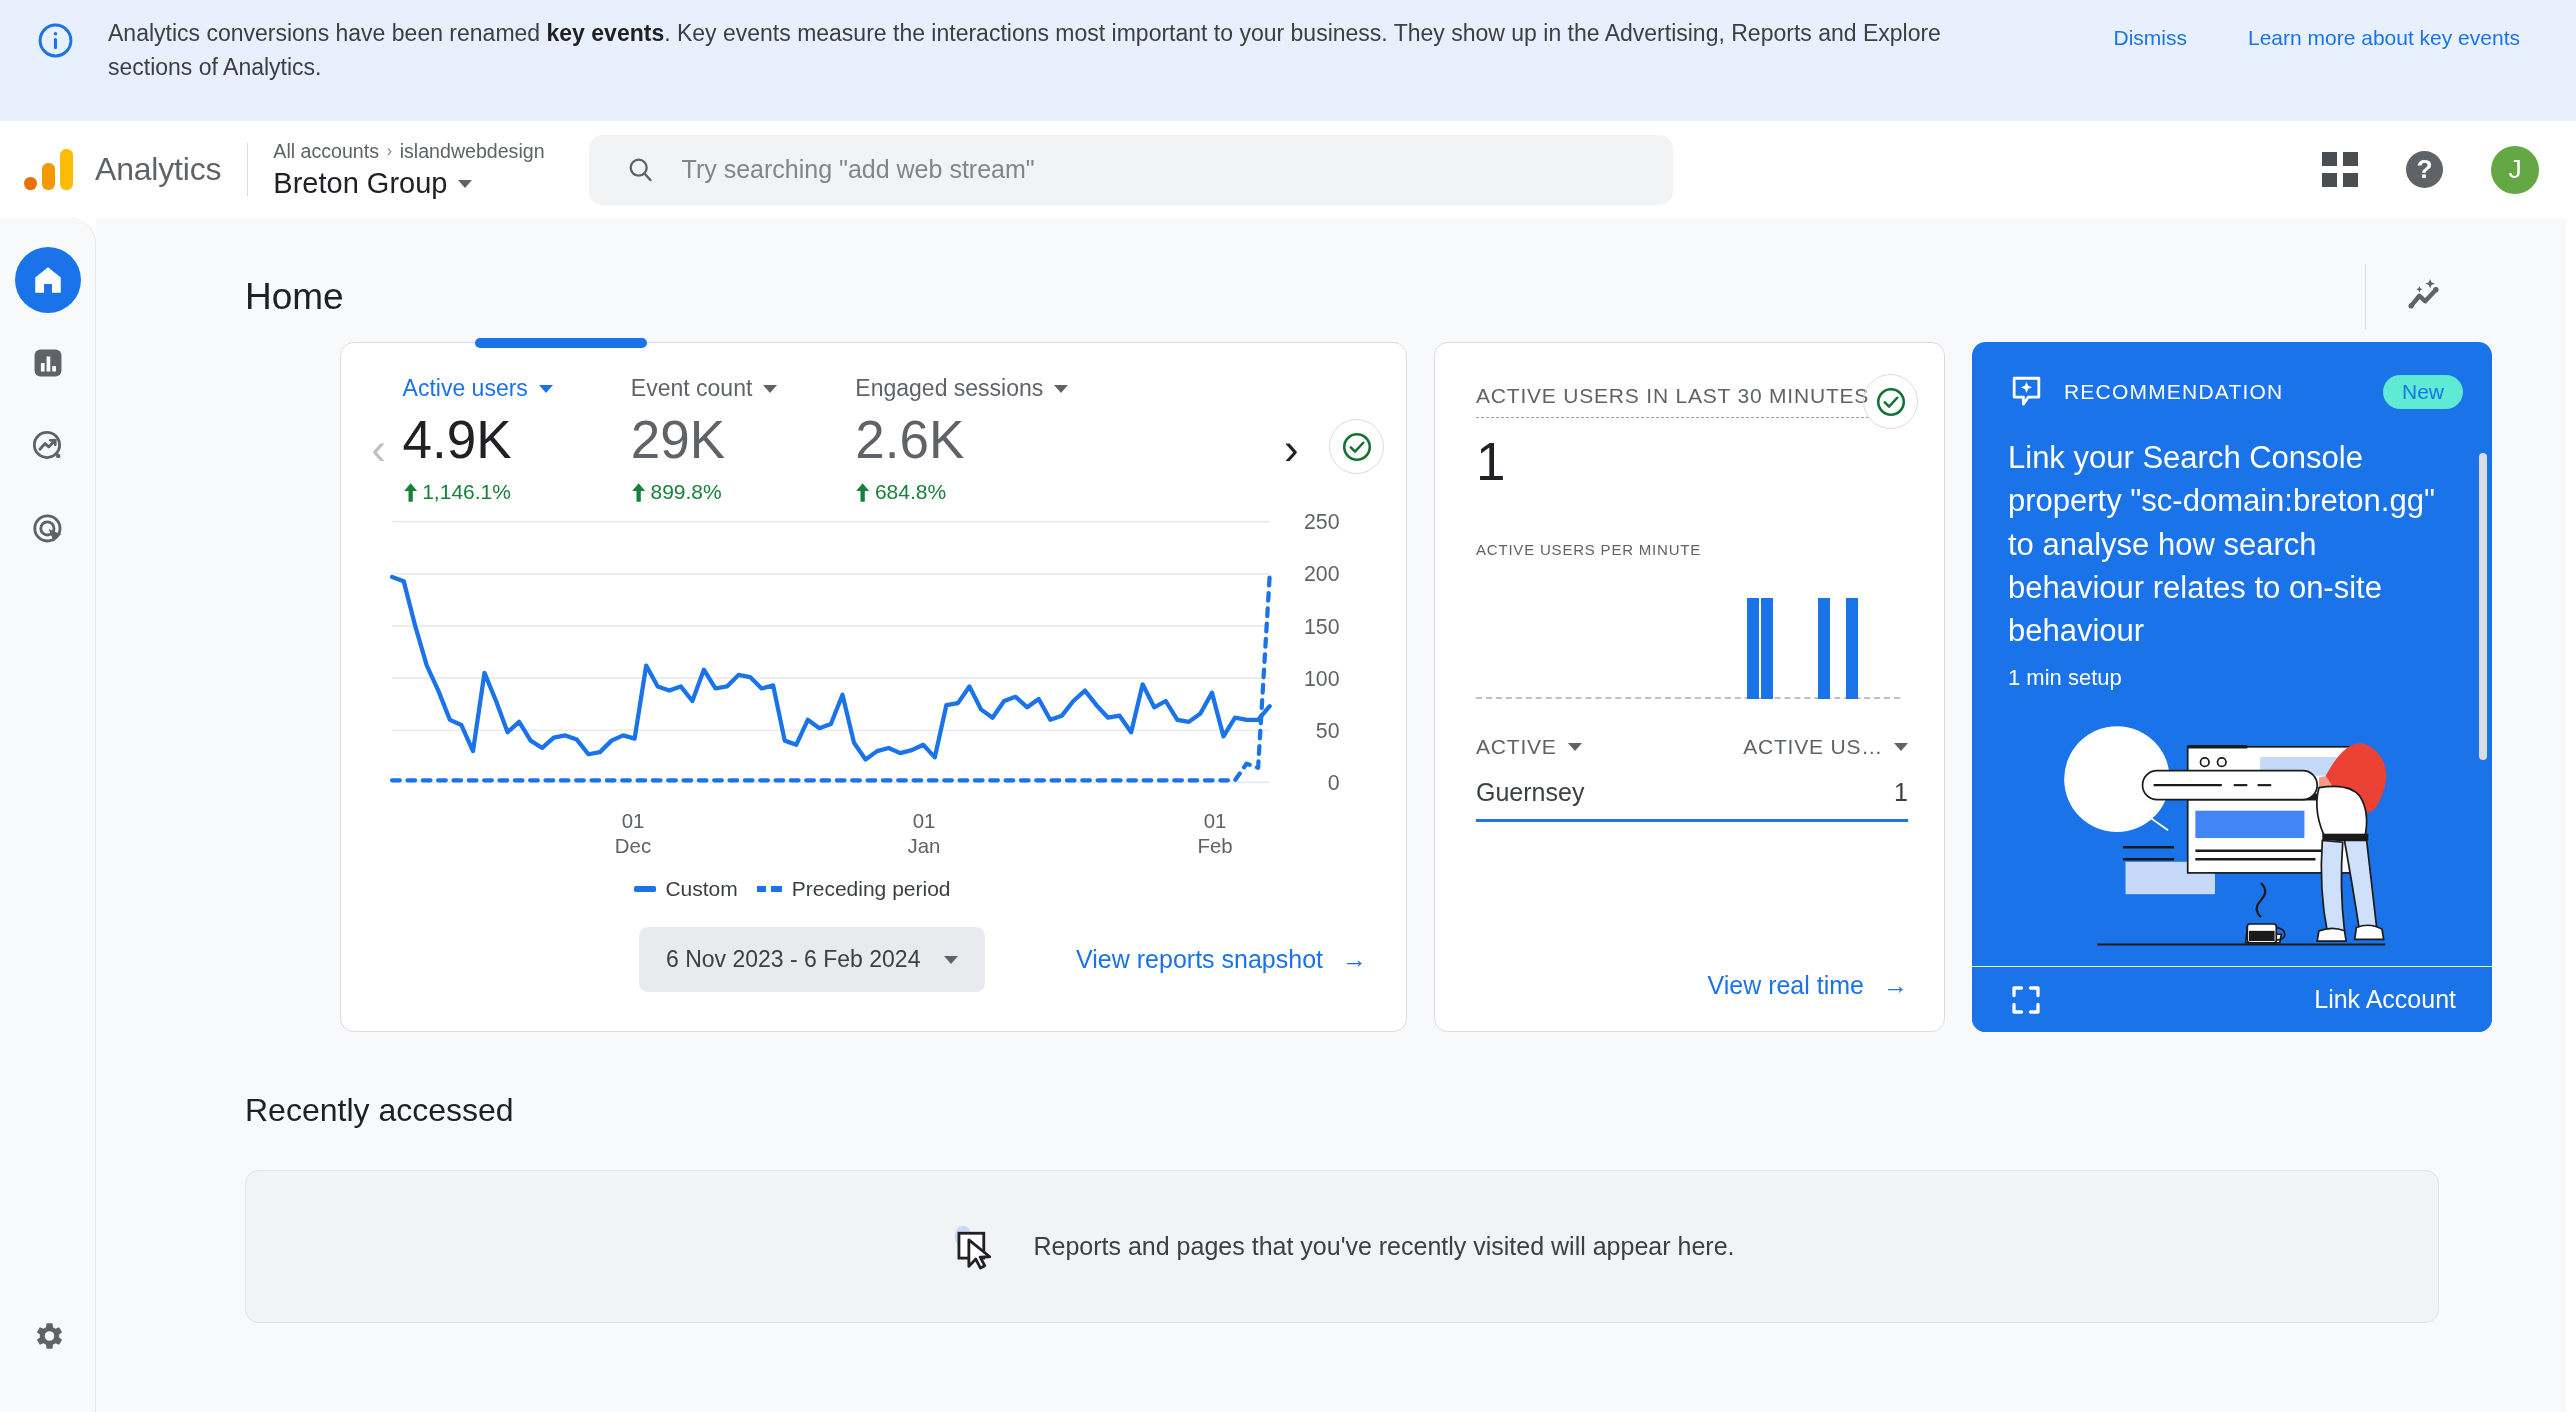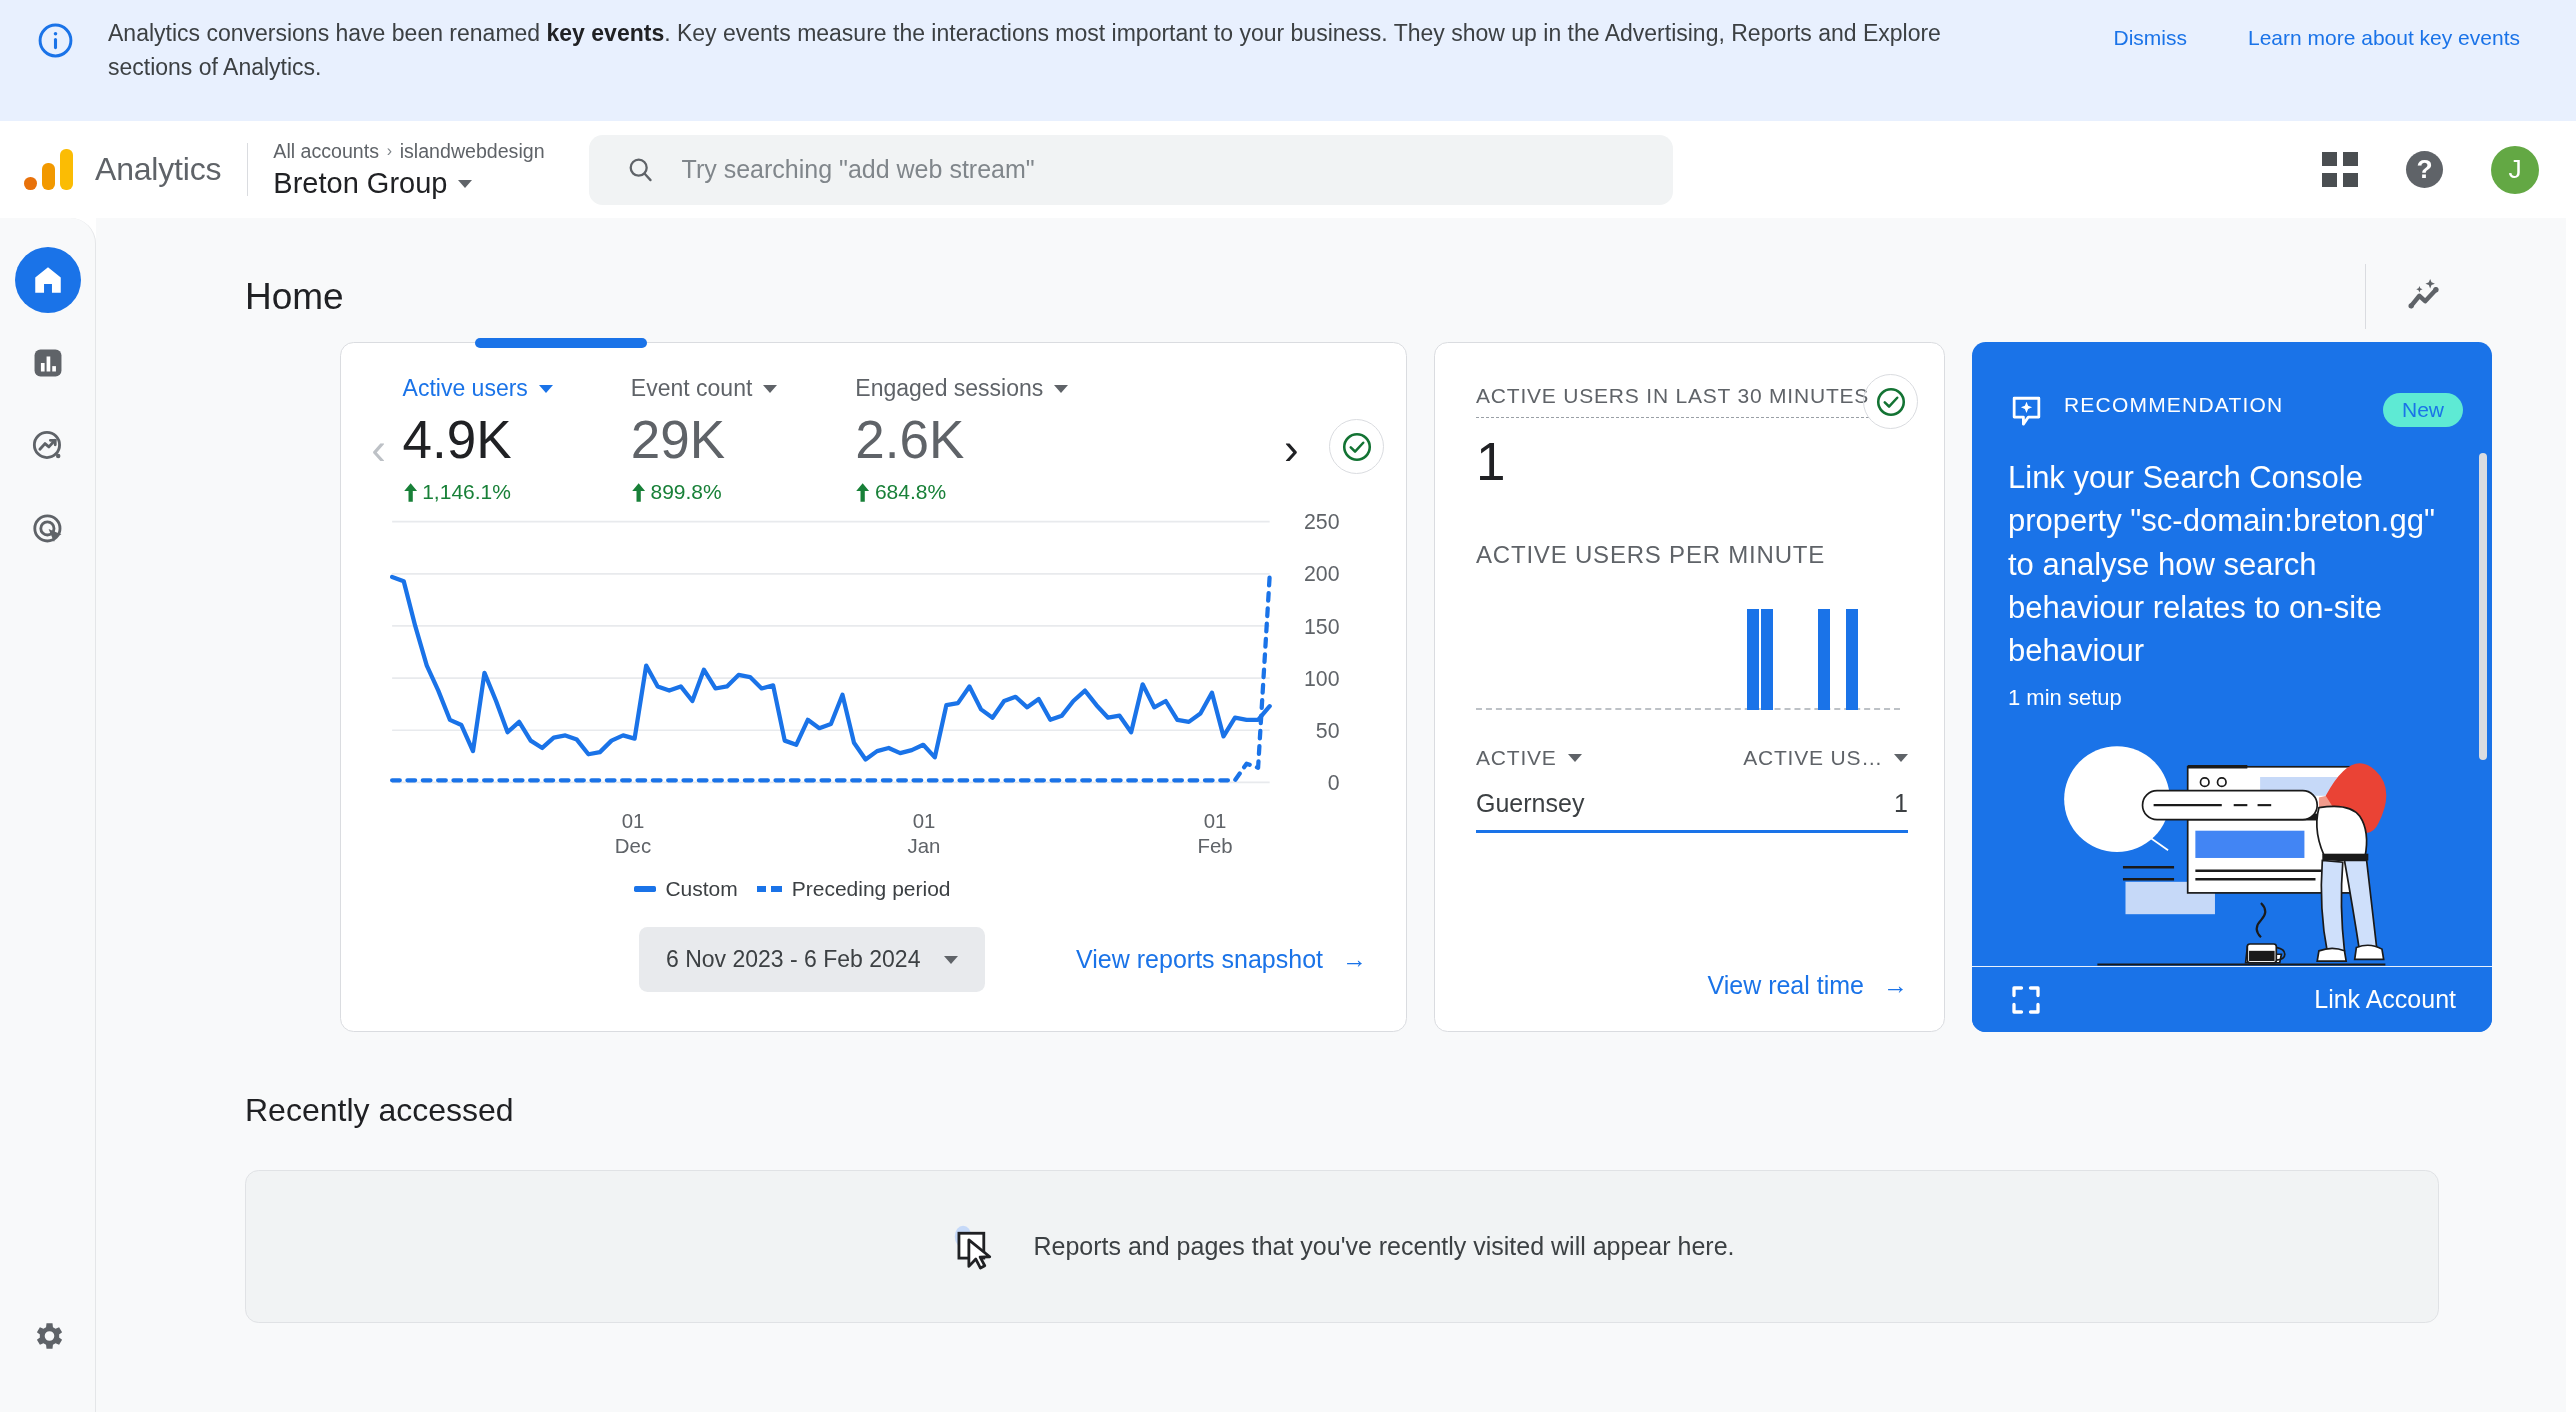--- a/index.html
+++ b/index.html
@@ -194,40 +194,40 @@
   .foot-link {
     margin-left: auto; color: #1a73e8; font-size: 25px; font-weight: 500;
     display: flex; align-items: center; gap: 19px; cursor: pointer;
   }
 
   
   .rt-pad { padding: 41px 36px 0 41px; }
   .rt-title { font-size: 21px; letter-spacing: 0.8px; color: #5f6368;
     border-bottom: 1.7px dashed #9aa0a6; padding-bottom: 8.5px; display: inline-block; }
   .rt-big { font-size: 53px; color: #202124; margin-top: 13.6px; }
-  .rt-sub { font-size: 24px; letter-spacing: 0.8px; color: #5f6368; margin-top: 49px; }
+  .rt-sub { font-size: 15px; letter-spacing: 0.8px; color: #5f6368; margin-top: 49px; }
   .rt-bars { position: relative; height: 119px; margin-top: 22px; }
   .rt-baseline { position: absolute; bottom: 0; left: 0; width: 424px; height: 0;
     border-bottom: 2.6px dashed #bdc1c6; }
   .rt-bar { position: absolute; bottom: 0; width: 12px; background: #1a73e8; }
   .rt-cols { display: flex; margin-top: 36px; font-size: 21px; letter-spacing: 0.8px; color: #5f6368; }
   .rt-col { display: flex; align-items: center; gap: 11px; cursor: pointer; }
   .rt-col.right { margin-left: auto; }
   .rt-row { display: flex; align-items: center; font-size: 25px; color: #3c4043;
     border-bottom: 3.4px solid #1a73e8; padding: 19px 0 12px 0; }
   .rt-row .val { margin-left: auto; }
   .rt-foot { position: absolute; right: 36px; bottom: 31px; color: #1a73e8;
     font-size: 25px; font-weight: 500; display: flex; align-items: center; gap: 19px; cursor: pointer; }
 
   
   .card-rec {
     width: 520px; height: 690px; border-radius: 13.6px; background: #1a73e8;
     position: relative; overflow: hidden; color: #fff;
   }
-  .rec-head { display: flex; align-items: flex-start; padding: 31px 29px 0 36px; margin-top: 20px; }
+  .rec-head { display: flex; align-items: center; padding: 31px 29px 0 36px; }
   .rec-kicker { font-size: 21px; letter-spacing: 1.2px; font-weight: 500; margin-left: 19px; }
   .rec-new { margin-left: auto; background: #5eead4; color: #1a73e8; font-size: 21px;
     border-radius: 19px; padding: 5.1px 19px; }
   .rec-title { padding: 25.6px 44px 0 36px; font-size: 31px; line-height: 1.4; font-weight: 400; }
   .rec-setup { padding: 12px 36px 0 36px; font-size: 22px; }
   .rec-illu { margin: 13.6px auto 0 auto; width: 426px; height: 256px; display: block; }
   .rec-because { padding: 0 36px; font-size: 22px; line-height: 1.35; }
   .rec-foot {
     position: absolute; left: 0; bottom: 0; width: 520px; height: 66px;
     background: #1a73e8; border-top: 1.7px solid rgba(255,255,255,.9);

